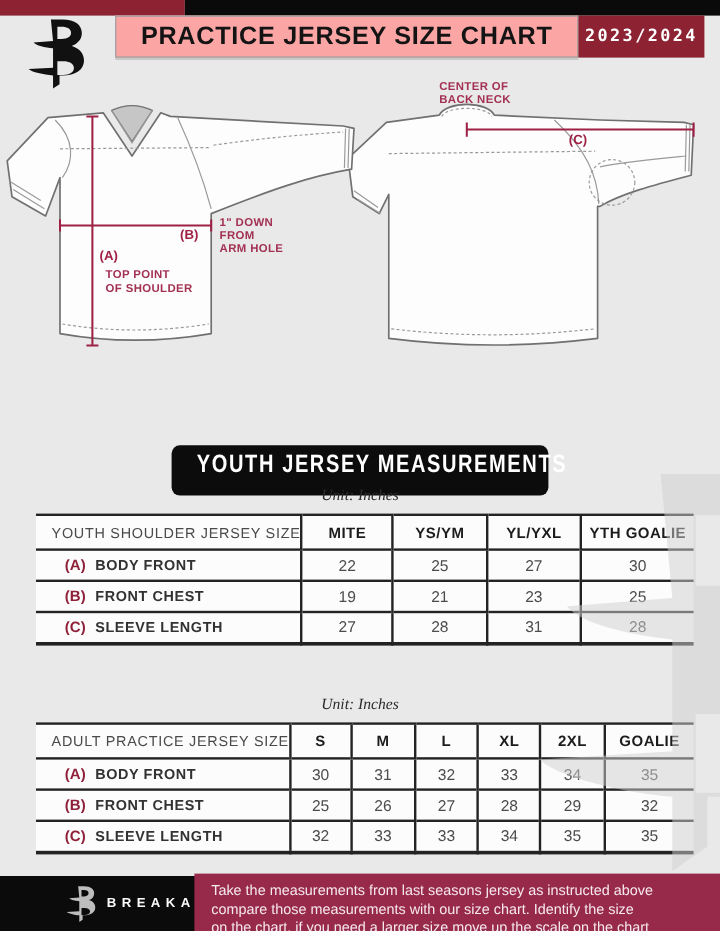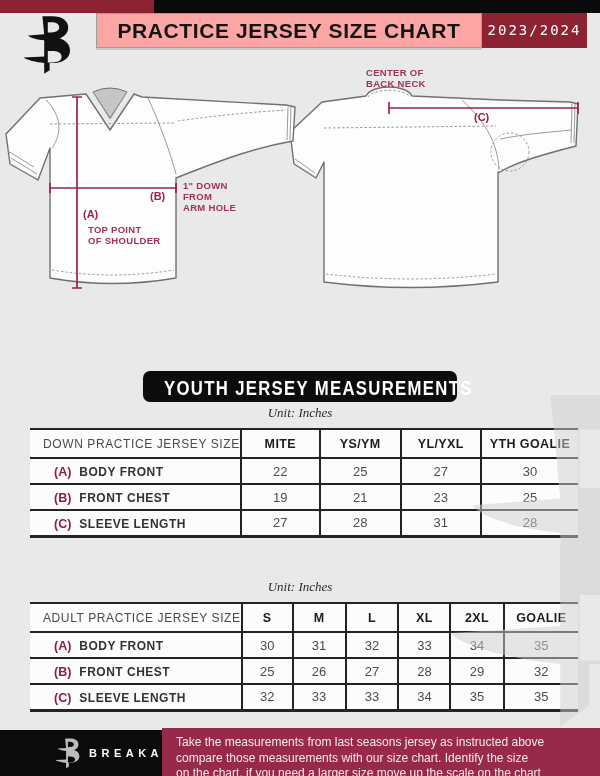--- a/index.html
+++ b/index.html
@@ -11,35 +11,35 @@
   .strip.maroon{ left:0; width:154px; background:#8C2232; }
   .strip.black{ left:154px; width:446px; background:#0A0A0A; }
 
   
   .brand-logo{ position:absolute; left:20px; top:15px; width:52px; height:60px; }
   .title-bar{ position:absolute; left:96px; top:13px; width:386px; height:35px; background:#fca5a5;
       border:1px solid #9E9E9E; box-shadow:0 2px 0 #C9C9C9; text-align:center; line-height:33px;
       font-size:21px; font-weight:800; letter-spacing:.6px; color:#141414; }
   .season-badge{ position:absolute; left:482px; top:13px; width:105px; height:35px; background:#8C2232;
       color:#FFF; text-align:center; line-height:35px; font-family:"DejaVu Sans Mono", monospace;
-      font-weight:400; font-size:14px; letter-spacing:2px; }
+      font-weight:700; font-size:14px; letter-spacing:2px; }
 
   
   .diagram-svg{ position:absolute; left:0; top:64px; width:600px; height:252px; }
   .ann-key{ position:absolute; font-size:11px; font-weight:800; color:#9E2145; }
   .ann-caption{ position:absolute; font-size:9.5px; font-weight:600; color:#A33153;
       line-height:11px; letter-spacing:.3px; white-space:pre-line; }
 
   
   .note-banner{ position:absolute; left:0; top:317px; width:600px; height:45px; background:#8C2136;
       color:#F7EDF0; text-align:center; font-size:13.5px; line-height:20px; padding-top:3px;
       white-space:pre-line; letter-spacing:.2px; }
 
   
-  .section-banner{ position:absolute; left:143px; width:314px; height:31px; background:#0C0C0C;
+  .section-banner{ position:absolute; left:143px; width:314px; height:42px; background:#0C0C0C;
       border-radius:7px; color:#FFF; text-align:center; line-height:33px; }
   .section-banner span{ display:inline-block; font-size:19px; font-weight:800; letter-spacing:1.5px;
       transform:scale(.88,1.1); transform-origin:center; white-space:nowrap; }
   .unit{ position:absolute; left:0; width:600px; text-align:center; font-size:13px; font-weight:400;
       font-style:italic; color:#2B2B2B; font-family:"Liberation Serif", serif; }
 
   
   .size-table{ position:absolute; left:30px; width:548px; border-collapse:collapse;
       border-bottom:3px solid #232323; }
   .size-table th, .size-table td{ background:#FCFCFC; border-top:2px solid #232323; }
@@ -145,21 +145,21 @@
   <table class="size-table" style="top:428px;">
     <colgroup>
         <col style="width:193px">
         <col style="width:84px">
         <col style="width:85px">
         <col style="width:84px">
         <col style="width:102px">
       </colgroup>
     <thead>
       <tr>
-        <th class="col-label">DOWN PRACTICE JERSEY SIZE</th>
+        <th class="col-label">YOUTH SHOULDER JERSEY SIZE</th>
         <th class="col-size">MITE</th>
         <th class="col-size">YS/YM</th>
         <th class="col-size">YL/YXL</th>
         <th class="col-size">YTH GOALIE</th>
       </tr>
     </thead>
     <tbody>
       <tr>
         <td class="row-label"><span class="row-key">(A)</span><span class="row-name">BODY FRONT</span></td>
         <td class="cell-val">22</td>

